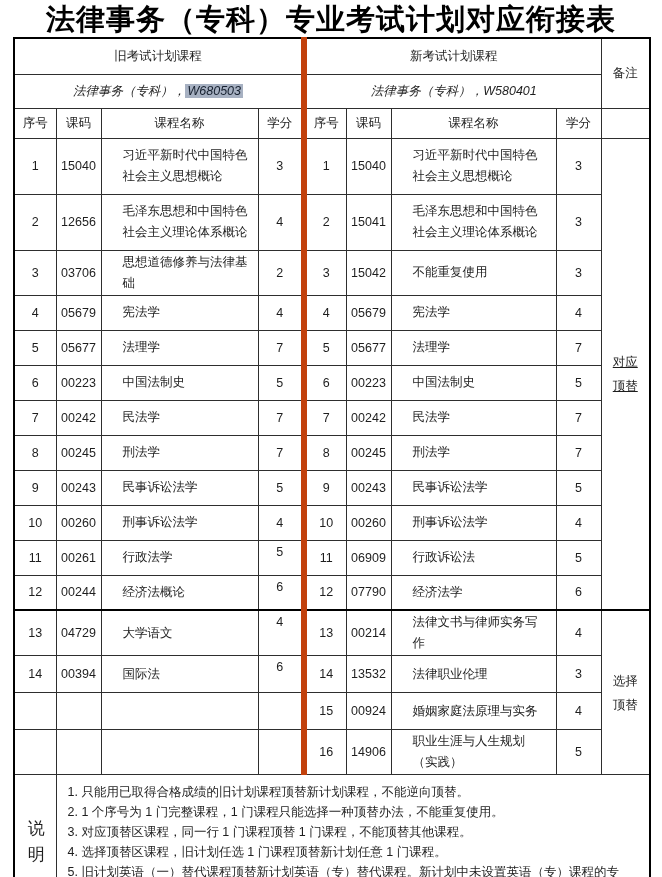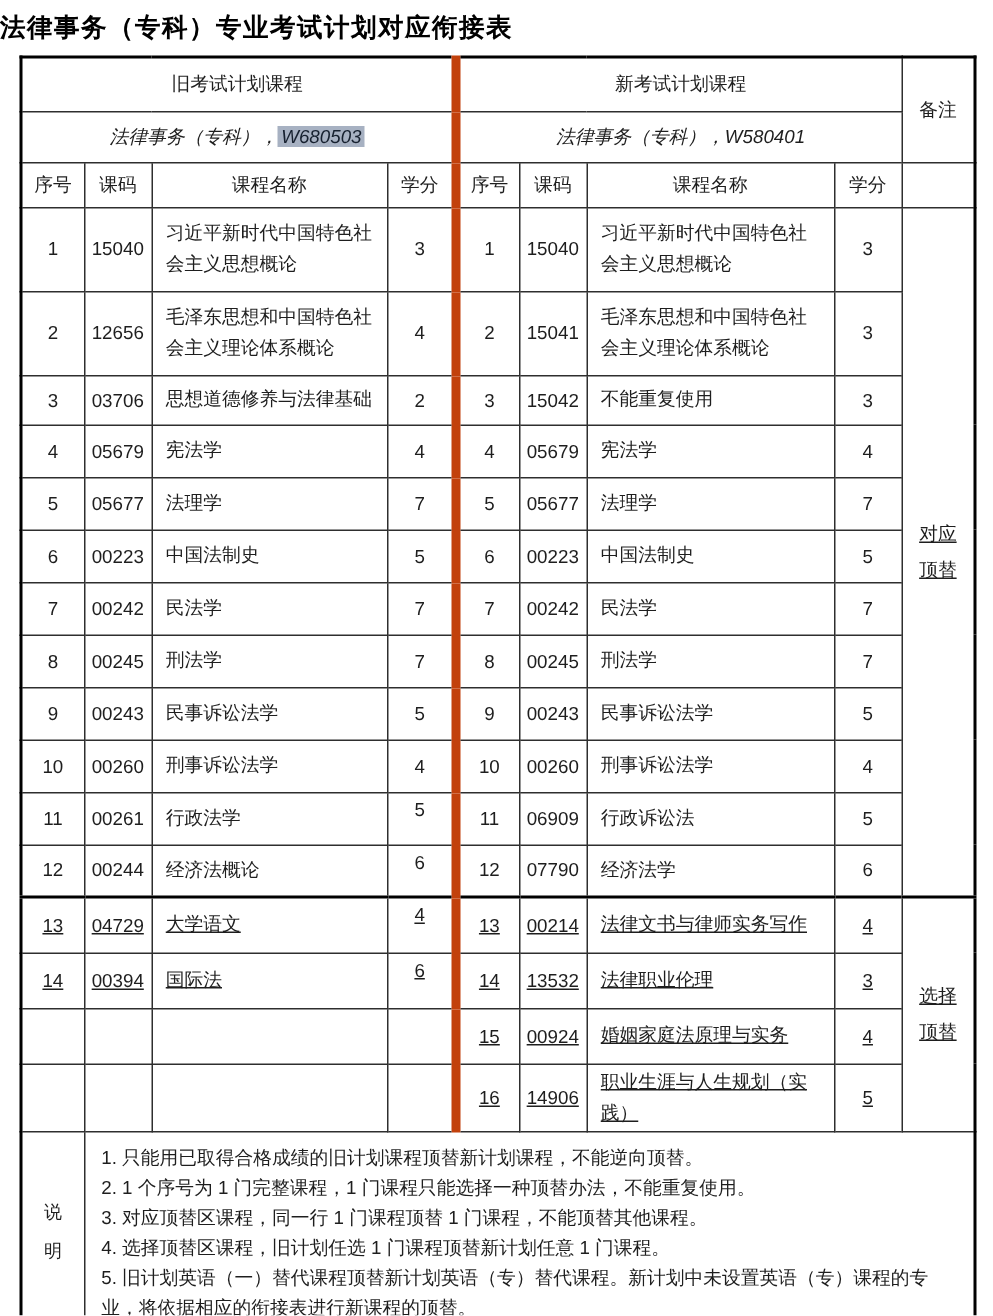--- a/index.html
+++ b/index.html
@@ -12,21 +12,22 @@
     color: #1e1e1e;
     -webkit-font-smoothing: antialiased;
   }
   .page {
     width: 662px;
     height: 877px;
     overflow: hidden;
     background: #ffffff;
   }
   .doc-title {
-    font-size: 17px;
+    text-align: center;
+    font-size: 29px;
     font-weight: 700;
     letter-spacing: 1px;
     margin: 0;
     padding: 6px 0 5px 0;
     line-height: 26px;
     color: #000;
   }
   table.main {
     border-collapse: collapse;
     table-layout: fixed;
@@ -36,46 +37,46 @@
     font-size: 12.5px;
   }
   td {
     border: 1px solid #2e2e2e;
     padding: 1px 3px;
     vertical-align: middle;
     word-break: break-word;
     overflow: hidden;
   }
   td.c-center { text-align: center; }
-  td.c-name   { text-align: left; padding-left: 9px; padding-right: 6px; line-height: 21px; }
+  td.c-name   { text-align: left; padding-left: 21px; padding-right: 6px; line-height: 21px; }
   td.mid      { border-right: 6px solid #c2410c; }
   td.vtop     { vertical-align: top; padding-top: 4px; }
   tr.h-a  { height: 36px; }
   tr.h-b  { height: 34px; font-style: italic; }
   tr.h-c  { height: 30px; }
   tr.h-tall { height: 56px; }
   tr.h-r3 { height: 33px; }
   tr.h-std { height: 35px; }
-  tr.h-sel { height: 37px; text-decoration: underline; }
+  tr.h-sel { height: 37px; }
   tr.thick-bottom td { border-bottom: 2.5px solid #000; }
   td.thickb { border-bottom: 2.5px solid #000; text-decoration: underline; }
   td.remark-cell {
     text-align: center;
     line-height: 24px;
     word-break: break-all;
     padding: 2px 10px;
   }
   td.notes-label-cell { text-align: center; }
   .vertical-label {
     width: 15px;
     margin: 0 auto;
     word-break: break-all;
     line-height: 26px;
     text-align: center;
-    font-size: 12px;
+    font-size: 17px;
   }
   td.notes-cell {
     vertical-align: top;
     padding: 7px 10px 6px 11px;
     line-height: 20px;
     font-size: 12.5px;
   }
   tr.notes-row { height: 117px; }
   .hl {
     padding: 0 2px;

